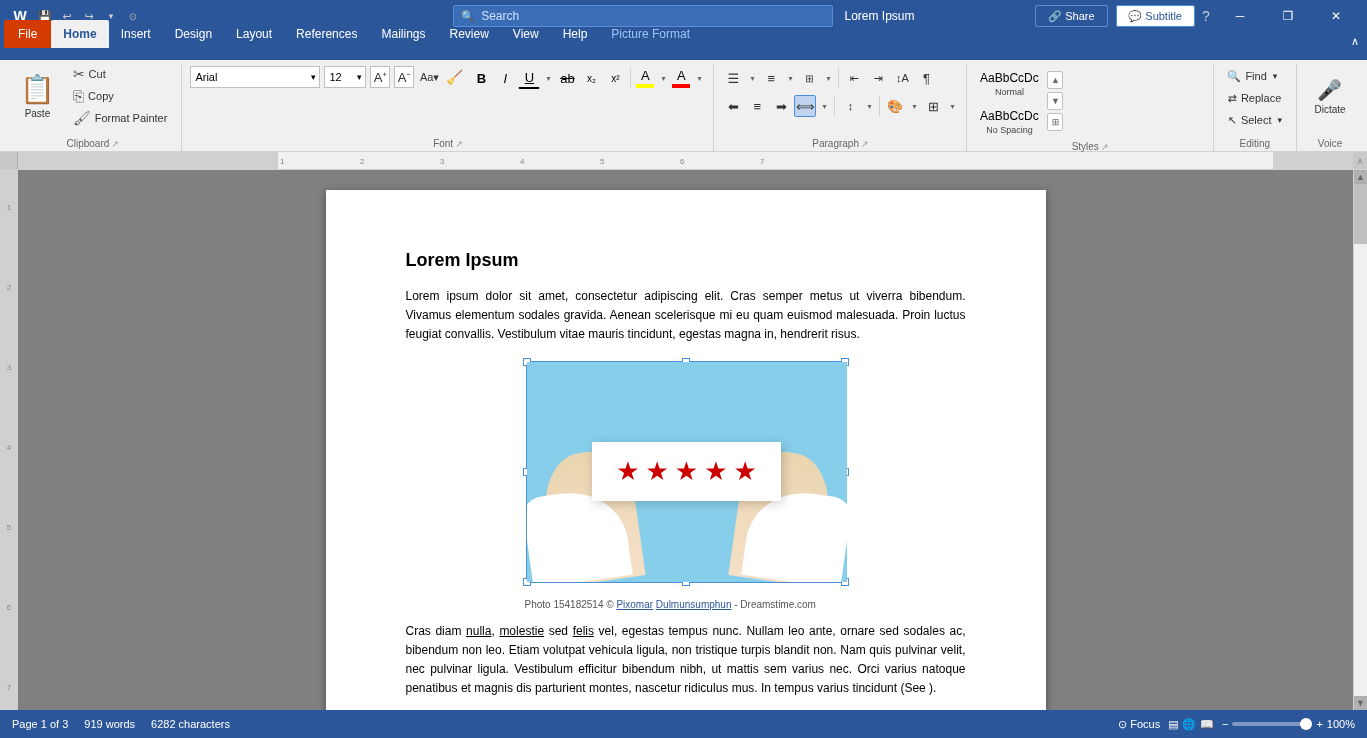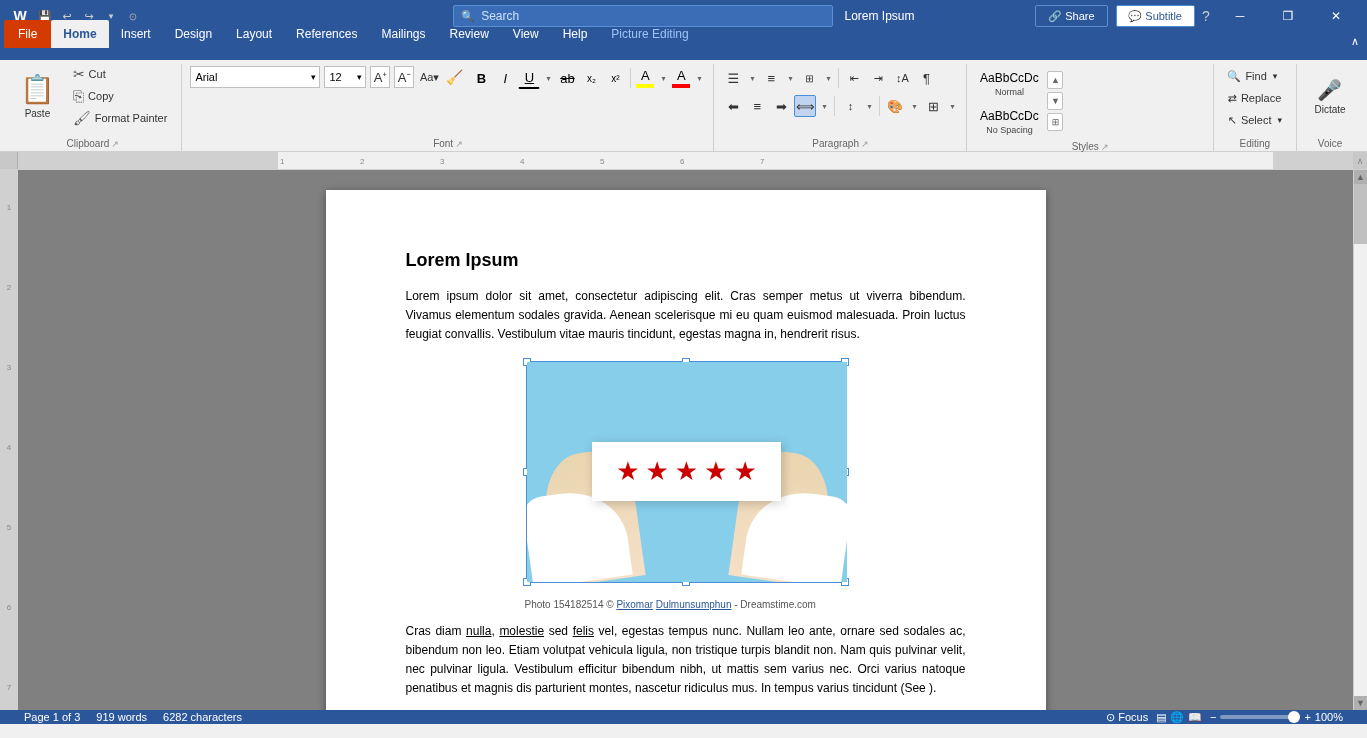--- a/index.html
+++ b/index.html
@@ -355,24 +355,24 @@
       text-align: left;
       margin-top: 4px;
     }
     .image-caption a { color: #2b579a; text-decoration: underline; }
 
     .underline { text-decoration: underline; }
 
     
     .status-bar {
       background: #2b579a;
-      height: 14px;
-      display: flex;
-      align-items: center;
-      padding: 0 24px;
+      height: 28px;
+      display: flex;
+      align-items: center;
+      padding: 0 12px;
       color: white;
       font-size: 11px;
       justify-content: space-between;
     }
     .status-bar-left { display: flex; gap: 16px; }
     .status-bar-right { display: flex; align-items: center; gap: 8px; }
     .zoom-control { display: flex; align-items: center; gap: 4px; }
     .zoom-slider { width: 80px; height: 4px; background: rgba(255,255,255,0.4); border-radius: 2px; position: relative; }
     .zoom-thumb { width: 12px; height: 12px; background: white; border-radius: 50%; position: absolute; top: -4px; right: 0; }
 
@@ -462,21 +462,21 @@
   <div class="ribbon-tab file">File</div>
   <div class="ribbon-tab active">Home</div>
   <div class="ribbon-tab">Insert</div>
   <div class="ribbon-tab">Design</div>
   <div class="ribbon-tab">Layout</div>
   <div class="ribbon-tab">References</div>
   <div class="ribbon-tab">Mailings</div>
   <div class="ribbon-tab">Review</div>
   <div class="ribbon-tab">View</div>
   <div class="ribbon-tab">Help</div>
-  <div class="ribbon-tab picture-format">Picture Editing</div>
+  <div class="ribbon-tab picture-format">Picture Format</div>
   <div style="flex:1;"></div>
   <div style="color:white;font-size:11px;display:flex;align-items:center;padding:0 8px;cursor:pointer;">∧</div>
 </div>
 
 <div class="ribbon">
 
   <div class="ribbon-group">
     <div class="ribbon-group-content">
       <div class="paste-btn">
         <div class="paste-icon">📋</div>

